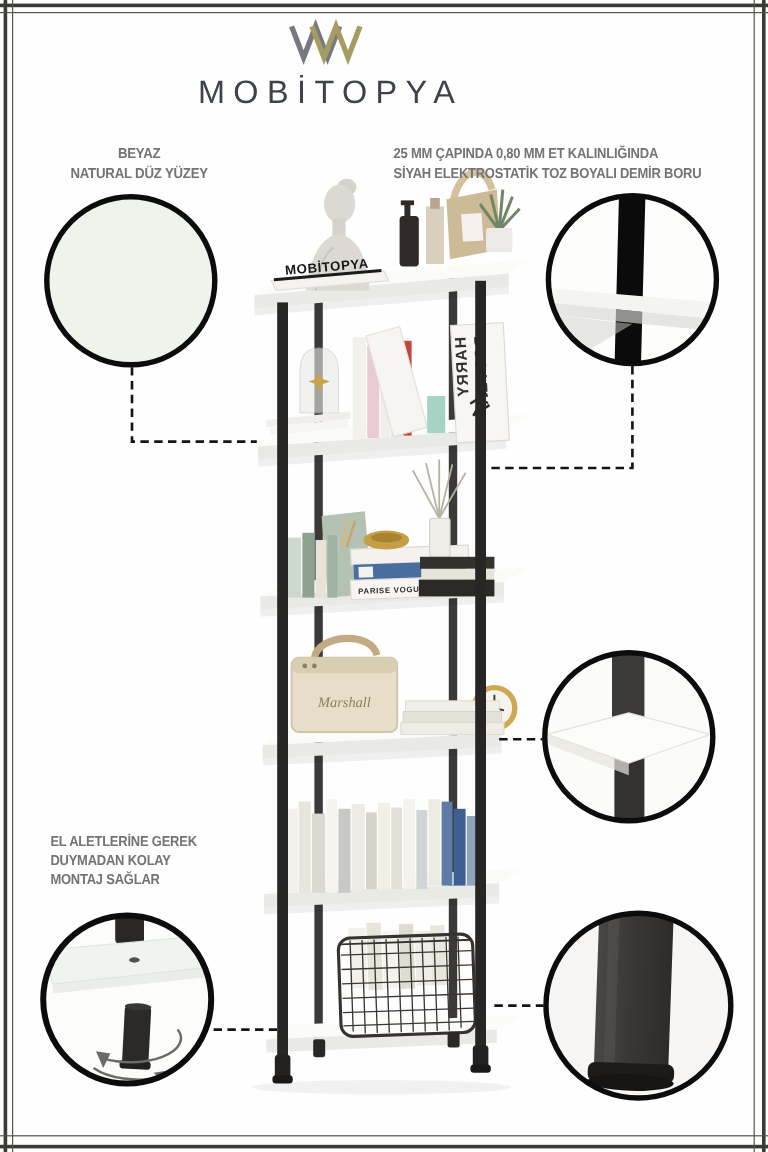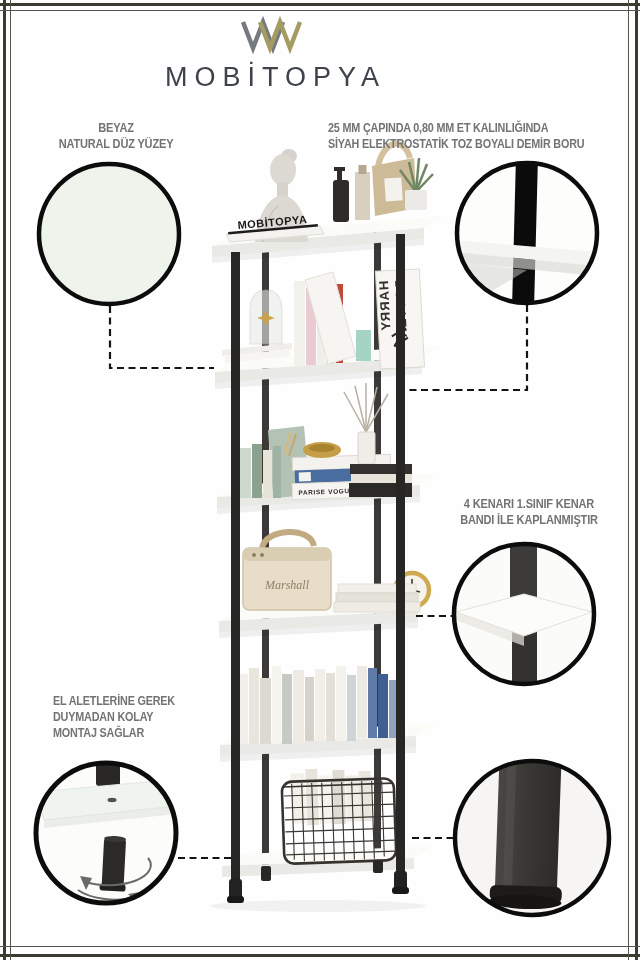--- a/index.html
+++ b/index.html
@@ -331,25 +331,21 @@
   <div class="callout centered" style="left:20px;top:121px;width:192px;">
     <span class="condc">BEYAZ</span>
     <span class="condc">NATURAL DÜZ YÜZEY</span>
   </div>
 
   <div class="callout" style="left:328px;top:121px;">
     <span class="cond">25 MM ÇAPINDA 0,80 MM ET KALINLIĞINDA</span>
     <span class="cond">SİYAH ELEKTROSTATİK TOZ BOYALI DEMİR BORU</span>
   </div>
 
-  <div class="callout centered" style="left:445px;top:497px;width:168px;">
-    <span class="condc">4 KENARI 1.SINIF KENAR</span>
-    <span class="condc">BANDI İLE KAPLANMIŞTIR</span>
-  </div>
-
-  <div class="callout" style="left:53px;top:694px;">
+
+  <div class="callout" style="left:42px;top:694px;">
     <span class="cond">EL ALETLERİNE GEREK</span>
     <span class="cond">DUYMADAN KOLAY</span>
     <span class="cond">MONTAJ SAĞLAR</span>
   </div>
 
 
 </div>
 
 </body></html>

